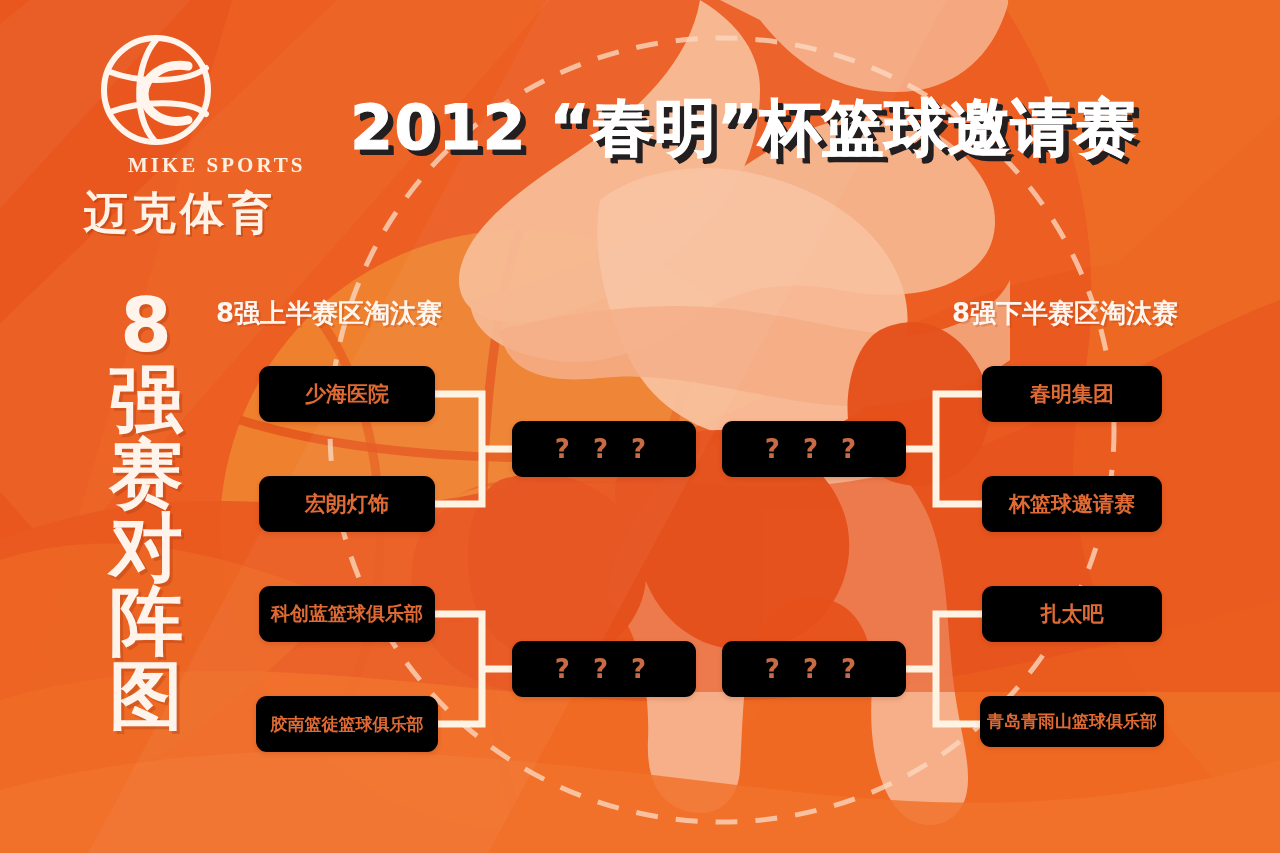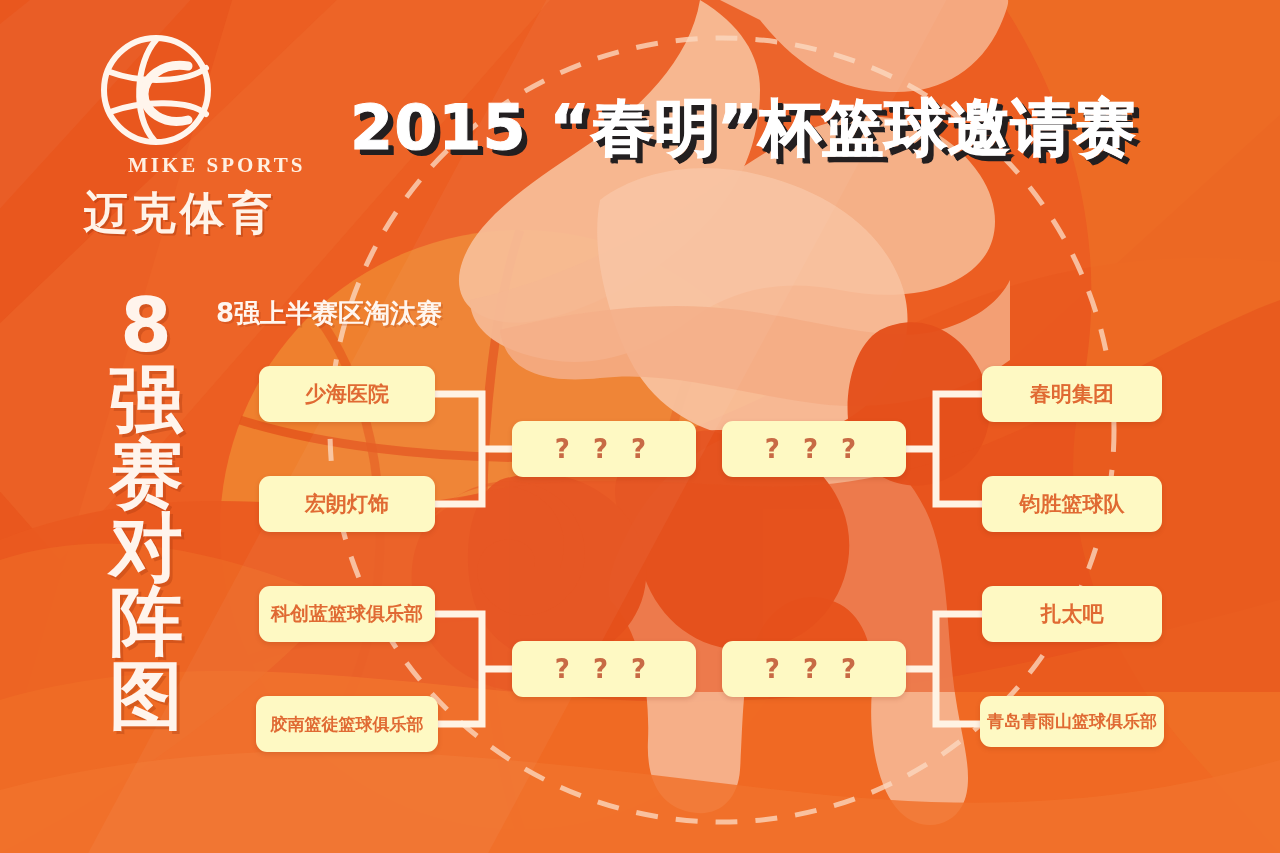--- a/index.html
+++ b/index.html
@@ -59,21 +59,21 @@
   }
   #label-left{left:216px;top:296px;}
   #label-right{left:952px;top:296px;}
 
   
   #connectors{position:absolute;left:0;top:0;width:1280px;height:853px;}
 
   
   .box{
     position:absolute;
-    background:#fef9c3;
+    background:#000000;
     border-radius:11px;
     box-shadow:0 2px 5px rgba(120,40,10,.18);
     display:flex;align-items:center;justify-content:center;
     color:#E06A33;font-weight:bold;
     font-family:"DejaVu Sans",sans-serif;
     white-space:nowrap;
     box-sizing:border-box;
   }
   .box.team{font-size:21px;}
   .box.team.long{font-size:19px;}
@@ -247,32 +247,33 @@
         <path d="M26 40 C 58 52 104 50 122 36"></path>
         <path d="M26 80 C 58 68 106 68 122 82"></path>
       </g>
 
       <path d="M104 34 C 78 30 60 46 60 62 C 60 80 80 94 104 88" fill="none" stroke="#FFF5EC" stroke-width="9" stroke-linecap="round"></path>
       <text x="44" y="140" fill="#FFF0E2" font-size="21" font-weight="bold" font-family="'Liberation Serif', serif" letter-spacing="3">MIKE SPORTS</text>
     </svg>
     <div class="logo-cn">迈克体育</div>
   </div>
 
-  <div id="title">2015 “春明”杯篮球邀请赛</div>
+  <div id="title">2012 “春明”杯篮球邀请赛</div>
 
   <div id="vtitle">
     <span>8</span>
     <span>强</span>
     <span>赛</span>
     <span>对</span>
     <span>阵</span>
     <span>图</span>
   </div>
 
   <div class="section-label" id="label-left">8强上半赛区淘汰赛</div>
+  <div class="section-label" id="label-right">8强下半赛区淘汰赛</div>
 
   <svg id="connectors" width="1280" height="853" viewBox="0 0 1280 853" xmlns="http://www.w3.org/2000/svg">
     <g stroke="#FFF3E4" stroke-width="7" fill="none" stroke-linecap="butt">
 
       <path d="M435 394 L 482 394 L 482 504 L 435 504"></path>
       <path d="M482 449 L 512 449"></path>
 
       <path d="M435 614 L 482 614 L 482 724 L 438 724"></path>
       <path d="M482 669 L 512 669"></path>
 
@@ -289,17 +290,17 @@
   <div class="box team" id="t2">宏朗灯饰</div>
   <div class="box team xlong" id="t4">胶南篮徒篮球俱乐部</div>
 
   <div class="box unknown" id="s1">? ? ?</div>
   <div class="box unknown" id="s2">? ? ?</div>
 
   <div class="box unknown" id="s3">? ? ?</div>
   <div class="box unknown" id="s4">? ? ?</div>
 
   <div class="box team" id="t5">春明集团</div>
-  <div class="box team" id="t6">钧胜篮球队</div>
+  <div class="box team" id="t6">杯篮球邀请赛</div>
   <div class="box team" id="t7">扎太吧</div>
   <div class="box team xlong" id="t8">青岛青雨山篮球俱乐部</div>
 
 </div>
 
 </body></html>

